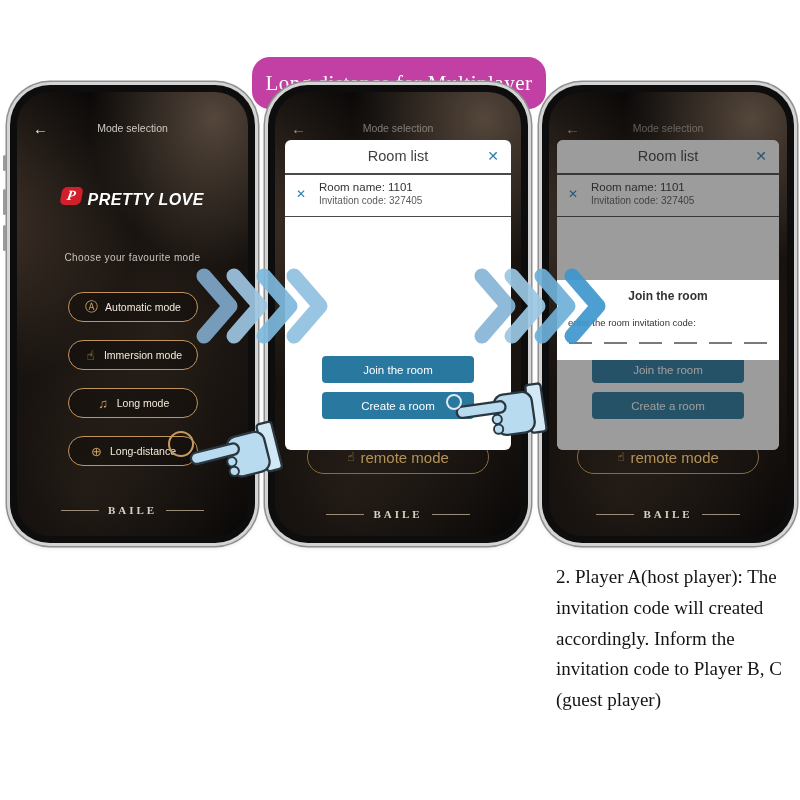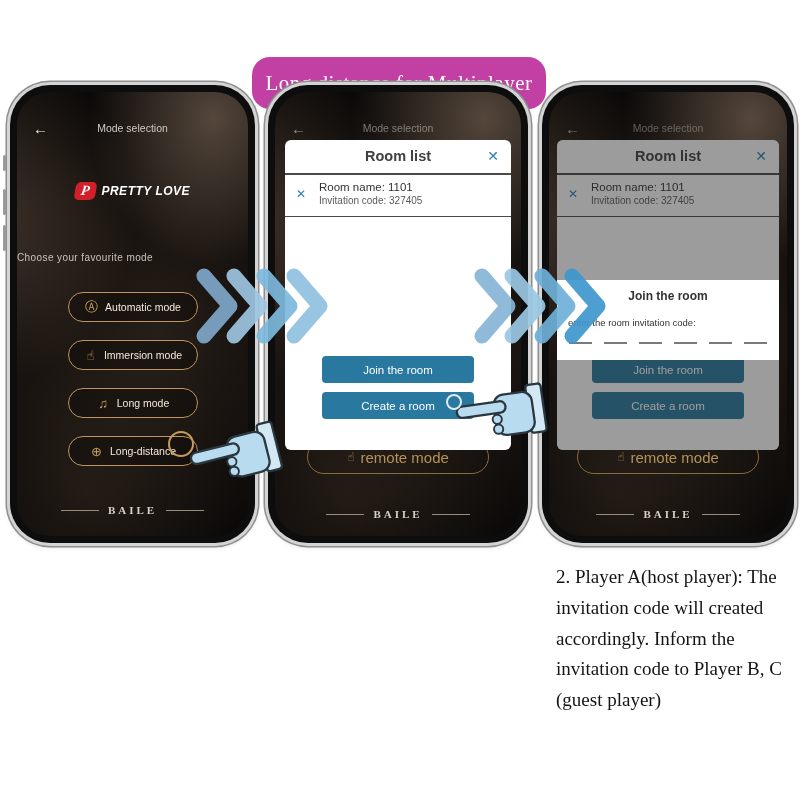--- a/index.html
+++ b/index.html
@@ -27,35 +27,35 @@
   .app-header { position:absolute; left:0; right:0; top:28px; height:20px; }
   .back-arrow { position:absolute; left:16px; top:0; color:#f0f0f0; font-size:15px; line-height:18px; }
   .app-title { position:absolute; left:0; right:0; top:2px; text-align:center; color:#cfc9c2; font-size:10.5px; }
   .dim55 { opacity:.55; } .dim35 { opacity:.4; }
 
   
   .logo-row { position:absolute; left:0; right:0; top:90px; display:flex; align-items:center; justify-content:center; gap:6px; }
   .logo-badge { display:inline-block; background:#d21f2a; color:#fff; font-family:"Liberation Serif",serif;
     font-style:italic; font-weight:bold; font-size:14px; line-height:18px; padding:0 6px; border-radius:5px;
     transform:skewX(-10deg); }
-  .logo-text { color:#ffffff; font-size:12px; font-weight:bold; font-style:italic; letter-spacing:.5px; }
-  .subtitle { position:absolute; left:0; right:0; top:160px; color:#c8c2ba; font-size:10px; letter-spacing:.4px; }
+  .logo-text { color:#ffffff; font-size:16px; font-weight:bold; font-style:italic; letter-spacing:.5px;margin-top:9px; }
+  .subtitle { position:absolute; left:0; right:0; top:160px; text-align:center; color:#c8c2ba; font-size:10px; letter-spacing:.4px; }
   .mode-list { position:absolute; left:0; right:0; top:200px; display:flex; flex-direction:column; align-items:center; }
   .mode-btn { width:130px; height:30px; margin-bottom:18px; border:1px solid #c0945a; border-radius:16px;
     background:rgba(0,0,0,.25); display:flex; align-items:center; justify-content:center; gap:6px; }
   .mode-icon { color:#cda25f; font-size:13px; width:15px; text-align:center; }
   .mode-label { color:#f2e9da; font-size:10.5px; }
   .brand-row { position:absolute; left:0; right:0; display:flex; align-items:center; justify-content:center; gap:9px;text-align:center; }
   .brand-line { width:38px; height:1px; background:#9b8c7a; }
   .brand-text { color:#d9d0c3; font-size:11px; letter-spacing:3px; font-family:"Liberation Serif","DejaVu Serif",serif; font-weight:bold; }
 
   
   .dialog { position:absolute; background:#ffffff; border-radius:6px; z-index:2; overflow:hidden; }
   .dlg-header { position:relative; height:35px; border-bottom:2px solid #4a4a4a; }
-  .dlg-title { position:absolute; left:0; right:0; top:8px; text-align:center; color:#404040; font-size:14.5px; font-weight:700; }
+  .dlg-title { position:absolute; left:0; right:0; top:8px; text-align:center; color:#404040; font-size:14.5px; font-weight:400; }
   .dlg-close { position:absolute; right:12px; top:8px; color:#2d7fb0; font-size:14px; font-weight:bold; }
   .room-row { position:relative; height:42px; border-bottom:1.5px solid #4a4a4a; padding:6px 10px 0 34px; }
   .room-x { position:absolute; left:11px; top:12px; color:#2d7fb0; font-size:12px; font-weight:bold; }
   .room-name { color:#333333; font-size:11.5px; }
   .room-code { color:#5a5a5a; font-size:10px; margin-top:2px; }
   .teal-btn { position:absolute; left:50%; transform:translateX(-50%); width:152px; height:27px;
     background:#28789f; border-radius:4px; color:#ffffff; font-size:11.5px;
     display:flex; align-items:center; justify-content:center; }
   .remote-btn { position:absolute; left:50%; transform:translateX(-50%); width:182px; height:34px;
     border:1px solid #8a6a3f; border-radius:18px; z-index:1; display:flex; align-items:center; justify-content:center; gap:6px; }

